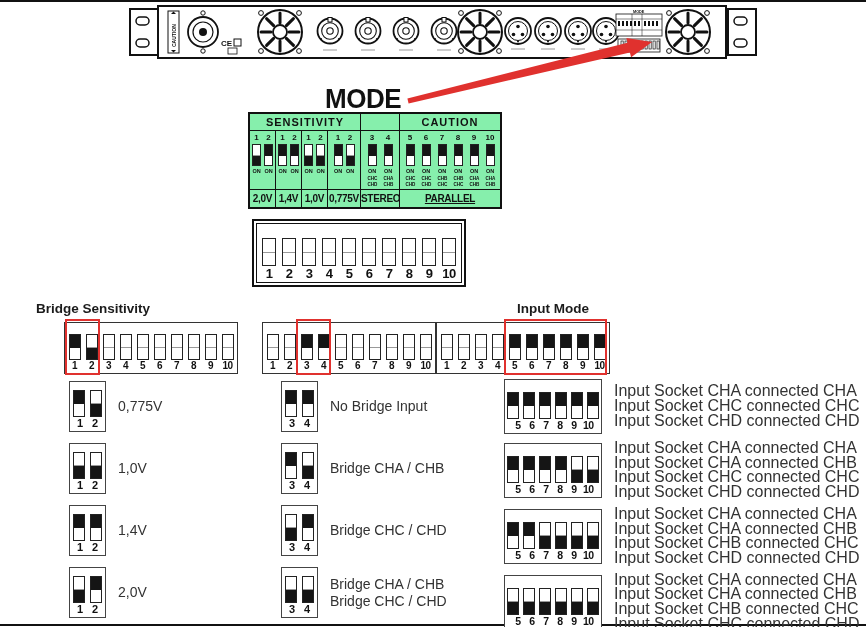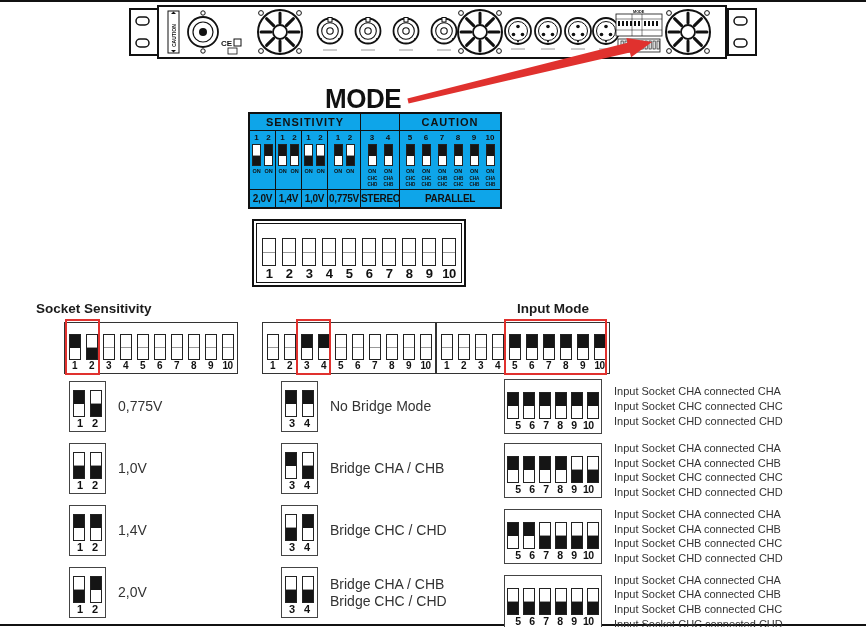--- a/index.html
+++ b/index.html
@@ -18,21 +18,21 @@
   
   #arrow-svg{position:absolute;left:395px;top:28px;pointer-events:none;}
 
   
   #mode-title{
     position:absolute;left:318px;top:84px;width:90px;text-align:center;
     font-size:26px;font-weight:900;letter-spacing:-0.5px;transform:scaleY(1.05);
   }
 
   
-  #mode-table{position:absolute;left:248px;top:112px;border:2px solid #111;background:#0ea5e9;}
+  #mode-table{position:absolute;left:248px;top:112px;border:2px solid #111;background:#86efac;}
   .mt-head{display:flex;border-bottom:1px solid #111;}
   .mt-hcell{height:16px;line-height:16px;text-align:center;font-weight:bold;font-size:11px;letter-spacing:1px;border-right:1px solid #111;}
   .mt-hcell:last-child{border-right:none;}
   .mt-body{display:flex;}
   .mt-group{border-right:1px solid #111;display:flex;justify-content:center;align-items:flex-start;padding:2px 0 2px;min-height:52px;}
   .mt-group:last-child{border-right:none;}
   .mt-cols{display:flex;gap:2px;justify-content:center;}
   .mt-col{display:flex;flex-direction:column;align-items:center;width:10px;}
   .mt-col.wide{width:14px;}
   .mt-num{font-size:8px;font-weight:bold;line-height:10px;}
@@ -74,21 +74,21 @@
   #rows-2{left:504px;top:379px;gap:7px;}
   .drow{display:flex;align-items:center;}
   .dbox{width:35px;height:48px;border:1.5px solid #444;background:#fff;display:flex;flex-direction:column;align-items:center;justify-content:flex-end;padding-bottom:1px;box-sizing:content-box;}
   .dbox.wide{width:96px;height:52px;}
   .dbox-sws{display:flex;gap:5px;}
   .dbox.wide .dbox-sws{gap:4px;}
   .dbox-nums{display:flex;gap:5px;font-size:11px;font-weight:bold;line-height:13px;}
   .dbox.wide .dbox-nums{gap:4px;font-size:10.5px;letter-spacing:-0.5px;}
   .dbox-nums span{width:10px;text-align:center;}
   .drow-label{margin-left:12px;font-size:14px;color:#333;line-height:17px;white-space:nowrap;}
-  #rows-2 .drow-label{font-size:11px;line-height:14.7px;}
+  #rows-2 .drow-label{font-size:16px;line-height:14.7px;}
 </style>
 </head>
 <body>
 
 <div id="top-line" class="hline"></div>
 <div id="bottom-line" class="hline"></div>
 
 <svg id="panel-svg" width="630" height="58" viewBox="0 0 630 58">
   <defs>
     <g id="fan">
@@ -403,21 +403,21 @@
           </div>
         </div>
       </div>
     </div>
   <div class="mt-foot" id="mt-foot">
       <div class="mt-fcell" style="width: 25px;">2,0V</div>
       <div class="mt-fcell" style="width: 25px;">1,4V</div>
       <div class="mt-fcell" style="width: 25px;">1,0V</div>
       <div class="mt-fcell" style="width: 32px;">0,775V</div>
       <div class="mt-fcell" style="width: 38px;">STEREO</div>
-      <div class="mt-fcell" style="width: 100px;">PARALLEL</div>
+      <div class="mt-fcell" style="width: 100px; text-decoration: underline;">PARALLEL</div>
     </div>
 </div>
 
 <div id="big-bank">
   <div id="bb-inner">
       <div class="bb-col">
         <div class="sw empty sw-lg">
           <span class="t"></span>
           <span class="b"></span>
         </div>
@@ -482,21 +482,21 @@
       <div class="bb-col">
         <div class="sw empty sw-lg">
           <span class="t"></span>
           <span class="b"></span>
         </div>
         <div class="bb-num">10</div>
       </div>
     </div>
 </div>
 
-<div class="sec-title" id="st-0">Socket Sensitivity</div>
+<div class="sec-title" id="st-0">Bridge Sensitivity</div>
 <div class="sec-title" id="st-1">Bridge Mode</div>
 <div class="sec-title" id="st-2">Input Mode</div>
 
 <div class="bank" id="bank-0">
     <div class="bank-cols">
       <div class="bk-col">
         <div class="sw up sw-bk">
           <span class="t"></span>
           <span class="b"></span>
         </div>
@@ -817,21 +817,21 @@
             <span class="t"></span>
             <span class="b"></span>
           </div>
         </div>
         <div class="dbox-nums">
           <span>3</span>
           <span>4</span>
         </div>
       </div>
       <div class="drow-label">
-        <div>No Bridge Mode</div>
+        <div>No Bridge Input</div>
       </div>
     </div>
     <div class="drow">
       <div class="dbox">
         <div class="dbox-sws">
           <div class="sw up sw-row">
             <span class="t"></span>
             <span class="b"></span>
           </div>
           <div class="sw down sw-row">

